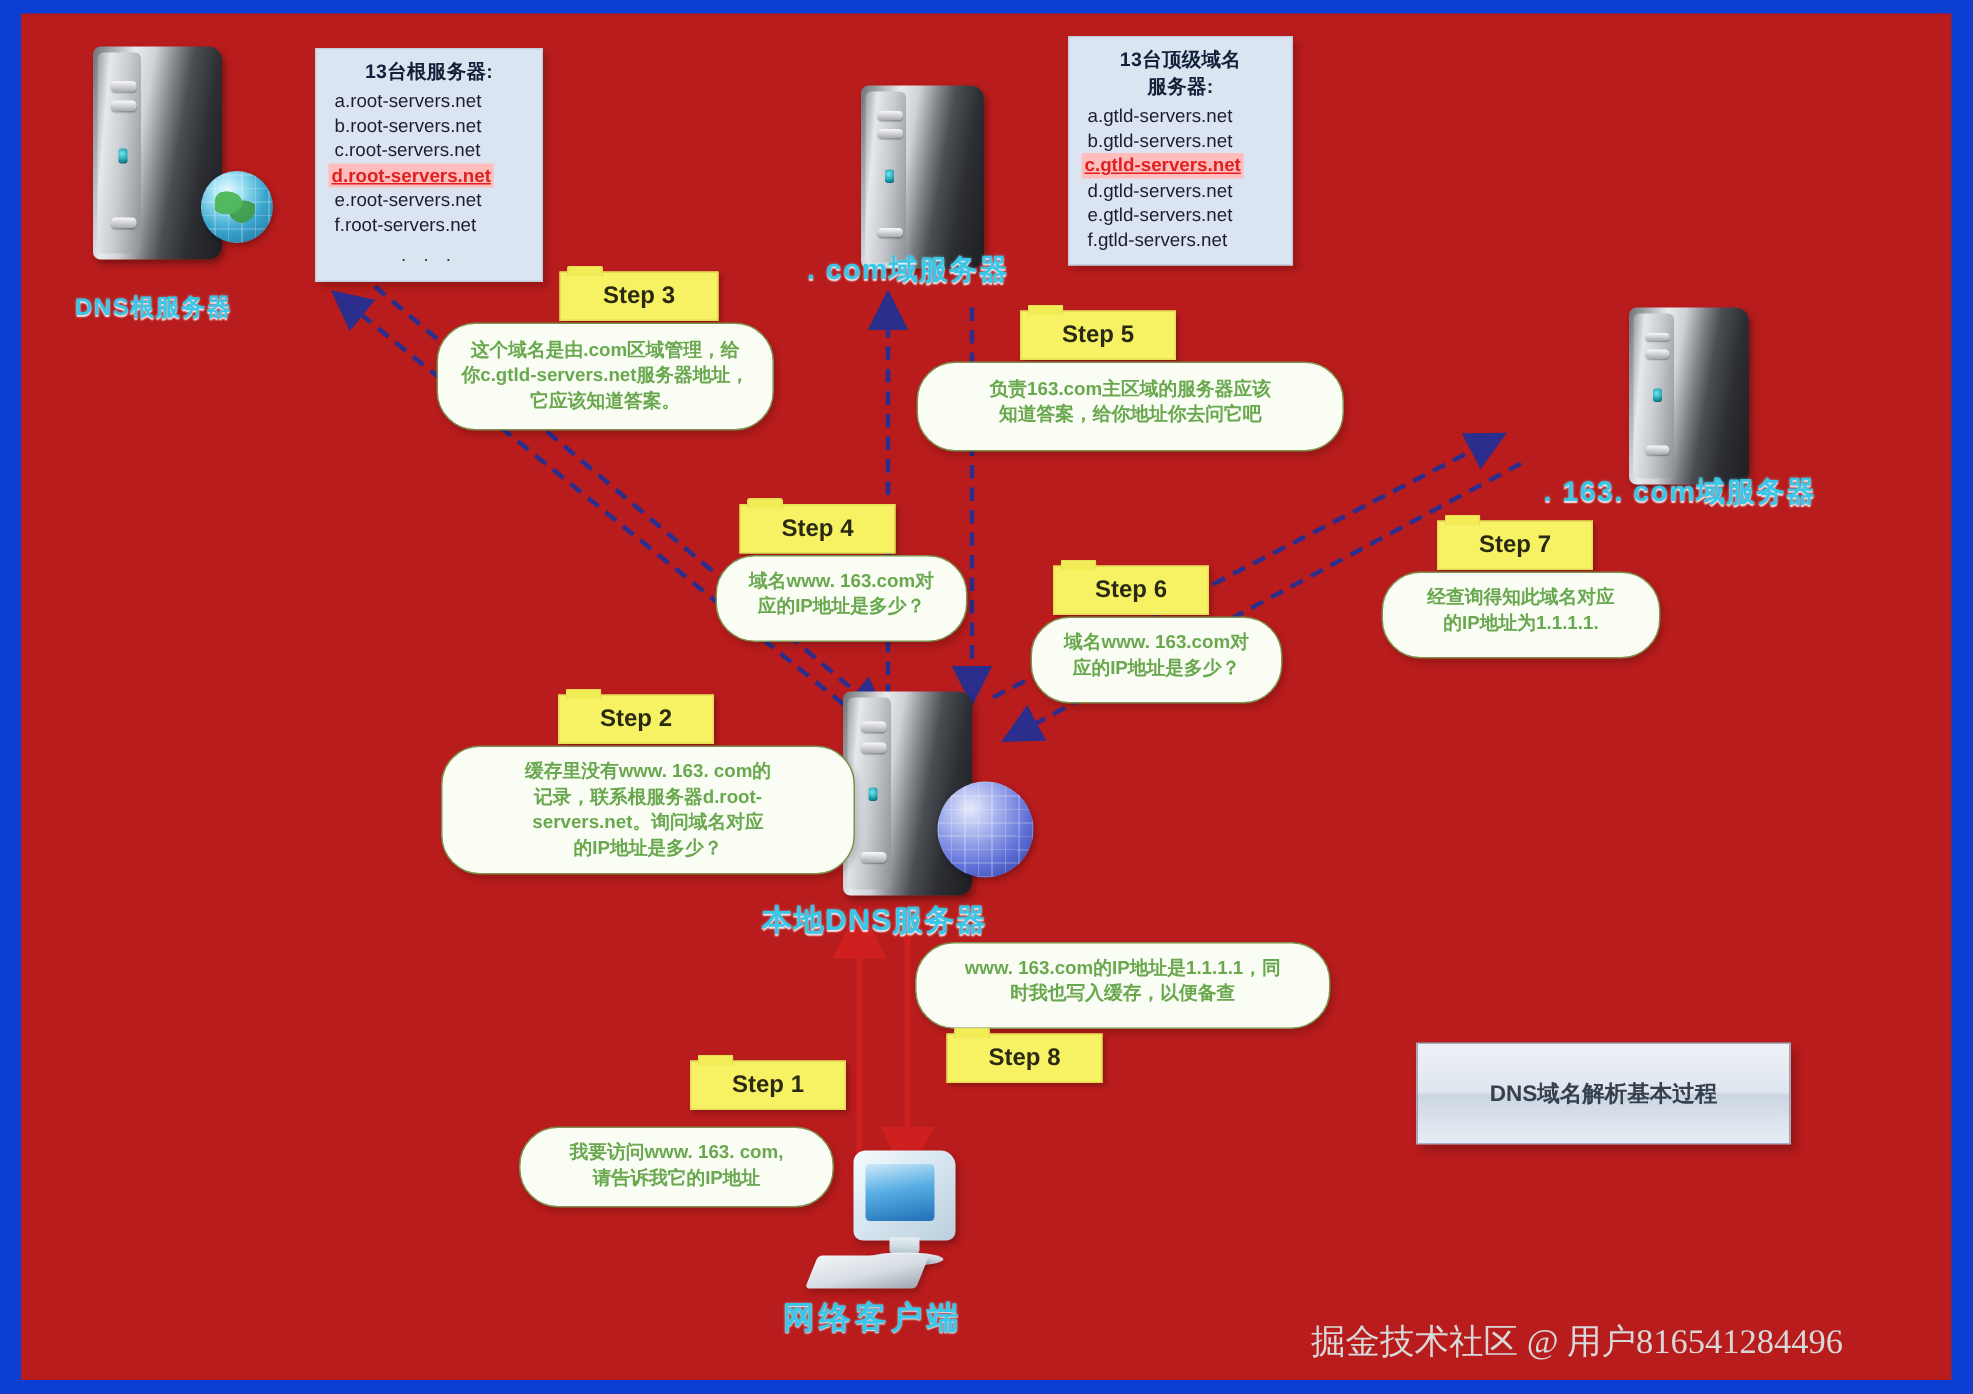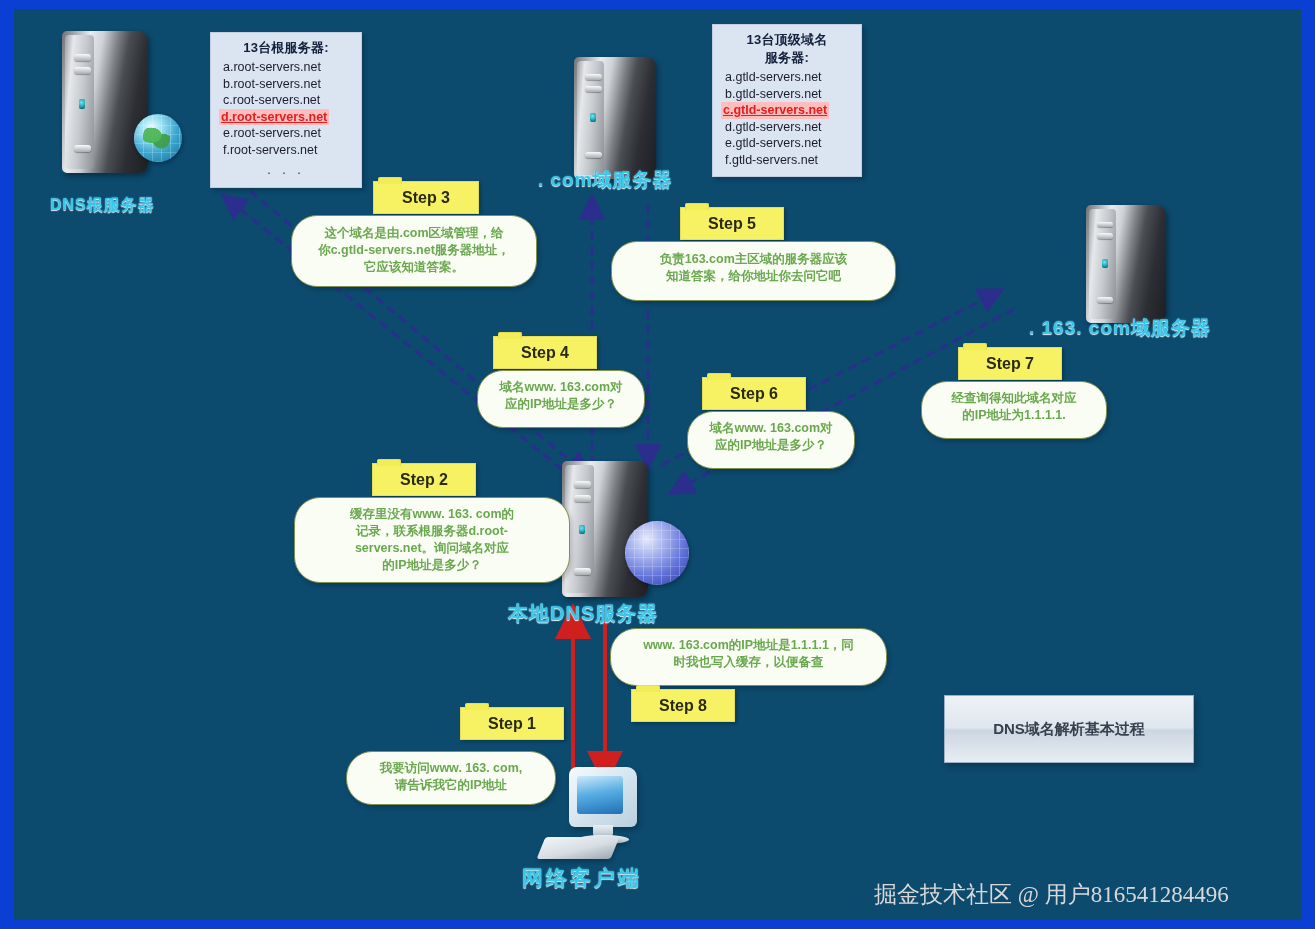--- a/index.html
+++ b/index.html
@@ -1,20 +1,20 @@
 <!DOCTYPE html>
 <html><head>
 <meta charset="utf-8">
 <style>
   html,body{margin:0;padding:0;background:#0b3fd4;}
   body{width:1315px;height:929px;overflow:hidden;font-family:"Liberation Sans","DejaVu Sans",sans-serif;}
 
   #canvas{
     position:absolute;left:14px;top:9px;width:1287px;height:911px;
-    background:#0c4a6e;
+    background:#b91c1c;
     overflow:hidden;
   }
   #frame{
     position:absolute;left:0;top:0;width:1315px;height:929px;
     background:#0b3fd4;
   }
 
   
   .abs{position:absolute;}
 
@@ -290,21 +290,21 @@
   <div class="abs" style="left:525px;top:758px;width:130px;height:100px;">
     <div class="pc-monitor" style="left:30px;top:0;"></div>
     <div class="pc-screen" style="left:38px;top:9px;"></div>
     <div class="pc-neck" style="left:54px;top:58px;"></div>
     <div class="pc-base" style="left:38px;top:68px;"></div>
     <div class="pc-kb" style="left:2px;top:70px;"></div>
   </div>
   <div class="caption" style="left:508px;top:855px;font-size:21px;letter-spacing:3px;">网络客户端</div>
 
   <div class="step" style="left:359px;top:172px;width:104px;">Step 3</div>
-  <div class="bubble" style="left:277px;top:206px;width:246px;height:72px;white-space:pre-line;">这个域名是由.com区域管理，给
+  <div class="bubble" style="left:277px;top:206px;width:225px;height:72px;white-space:pre-line;">这个域名是由.com区域管理，给
 你c.gtld-servers.net服务器地址，
 它应该知道答案。</div>
 
   <div class="step" style="left:666px;top:198px;width:102px;">Step 5</div>
   <div class="bubble" style="left:597px;top:232px;width:285px;height:60px;white-space:pre-line;">负责163.com主区域的服务器应该
 知道答案，给你地址你去问它吧</div>
 
   <div class="step" style="left:479px;top:327px;width:102px;">Step 4</div>
   <div class="bubble" style="left:463px;top:361px;width:168px;height:58px;white-space:pre-line;padding:8px 10px;">域名www. 163.com对
 应的IP地址是多少？</div>

